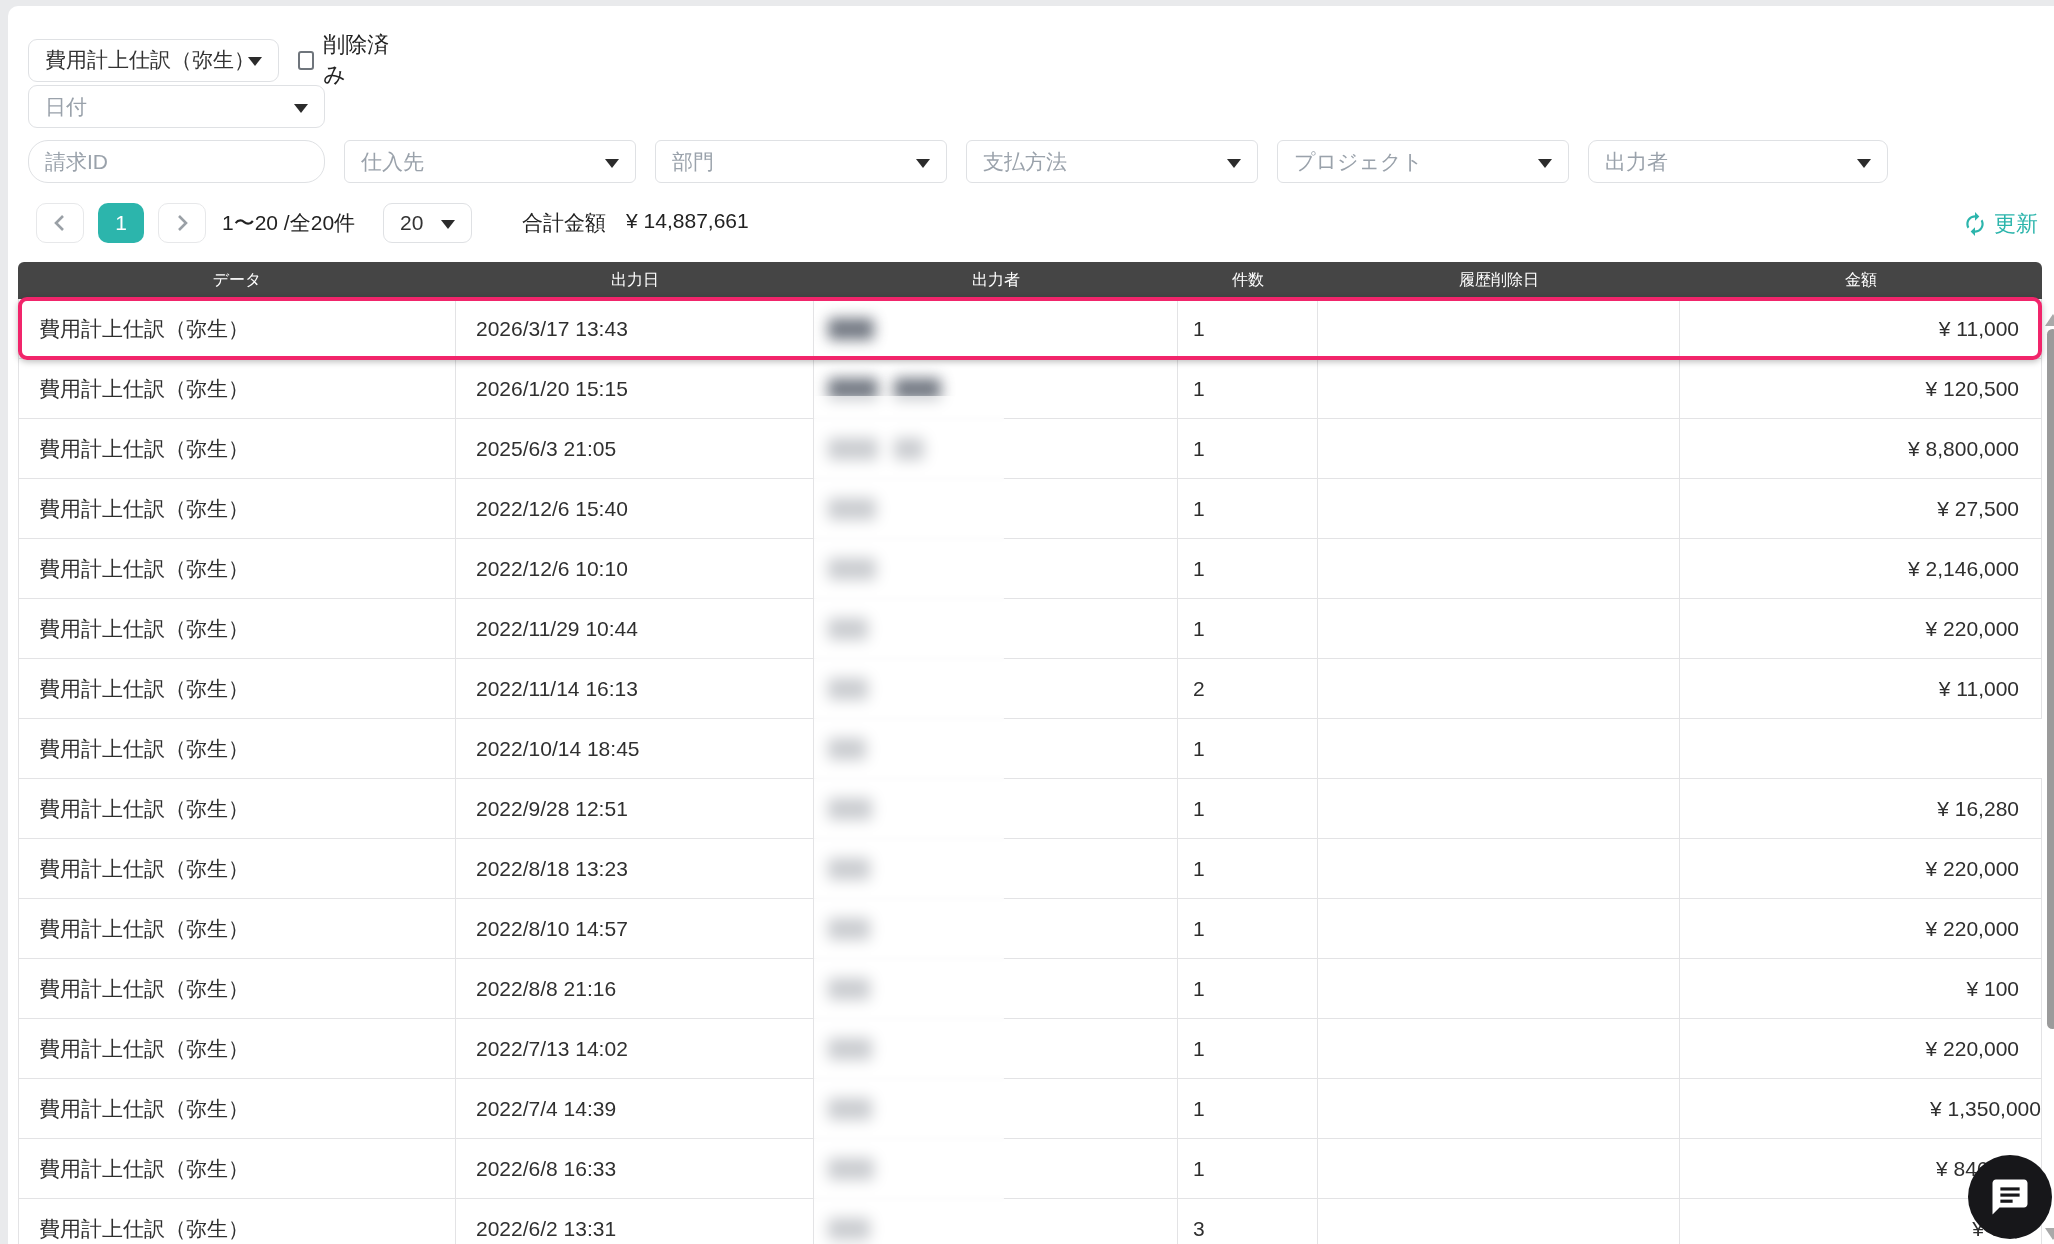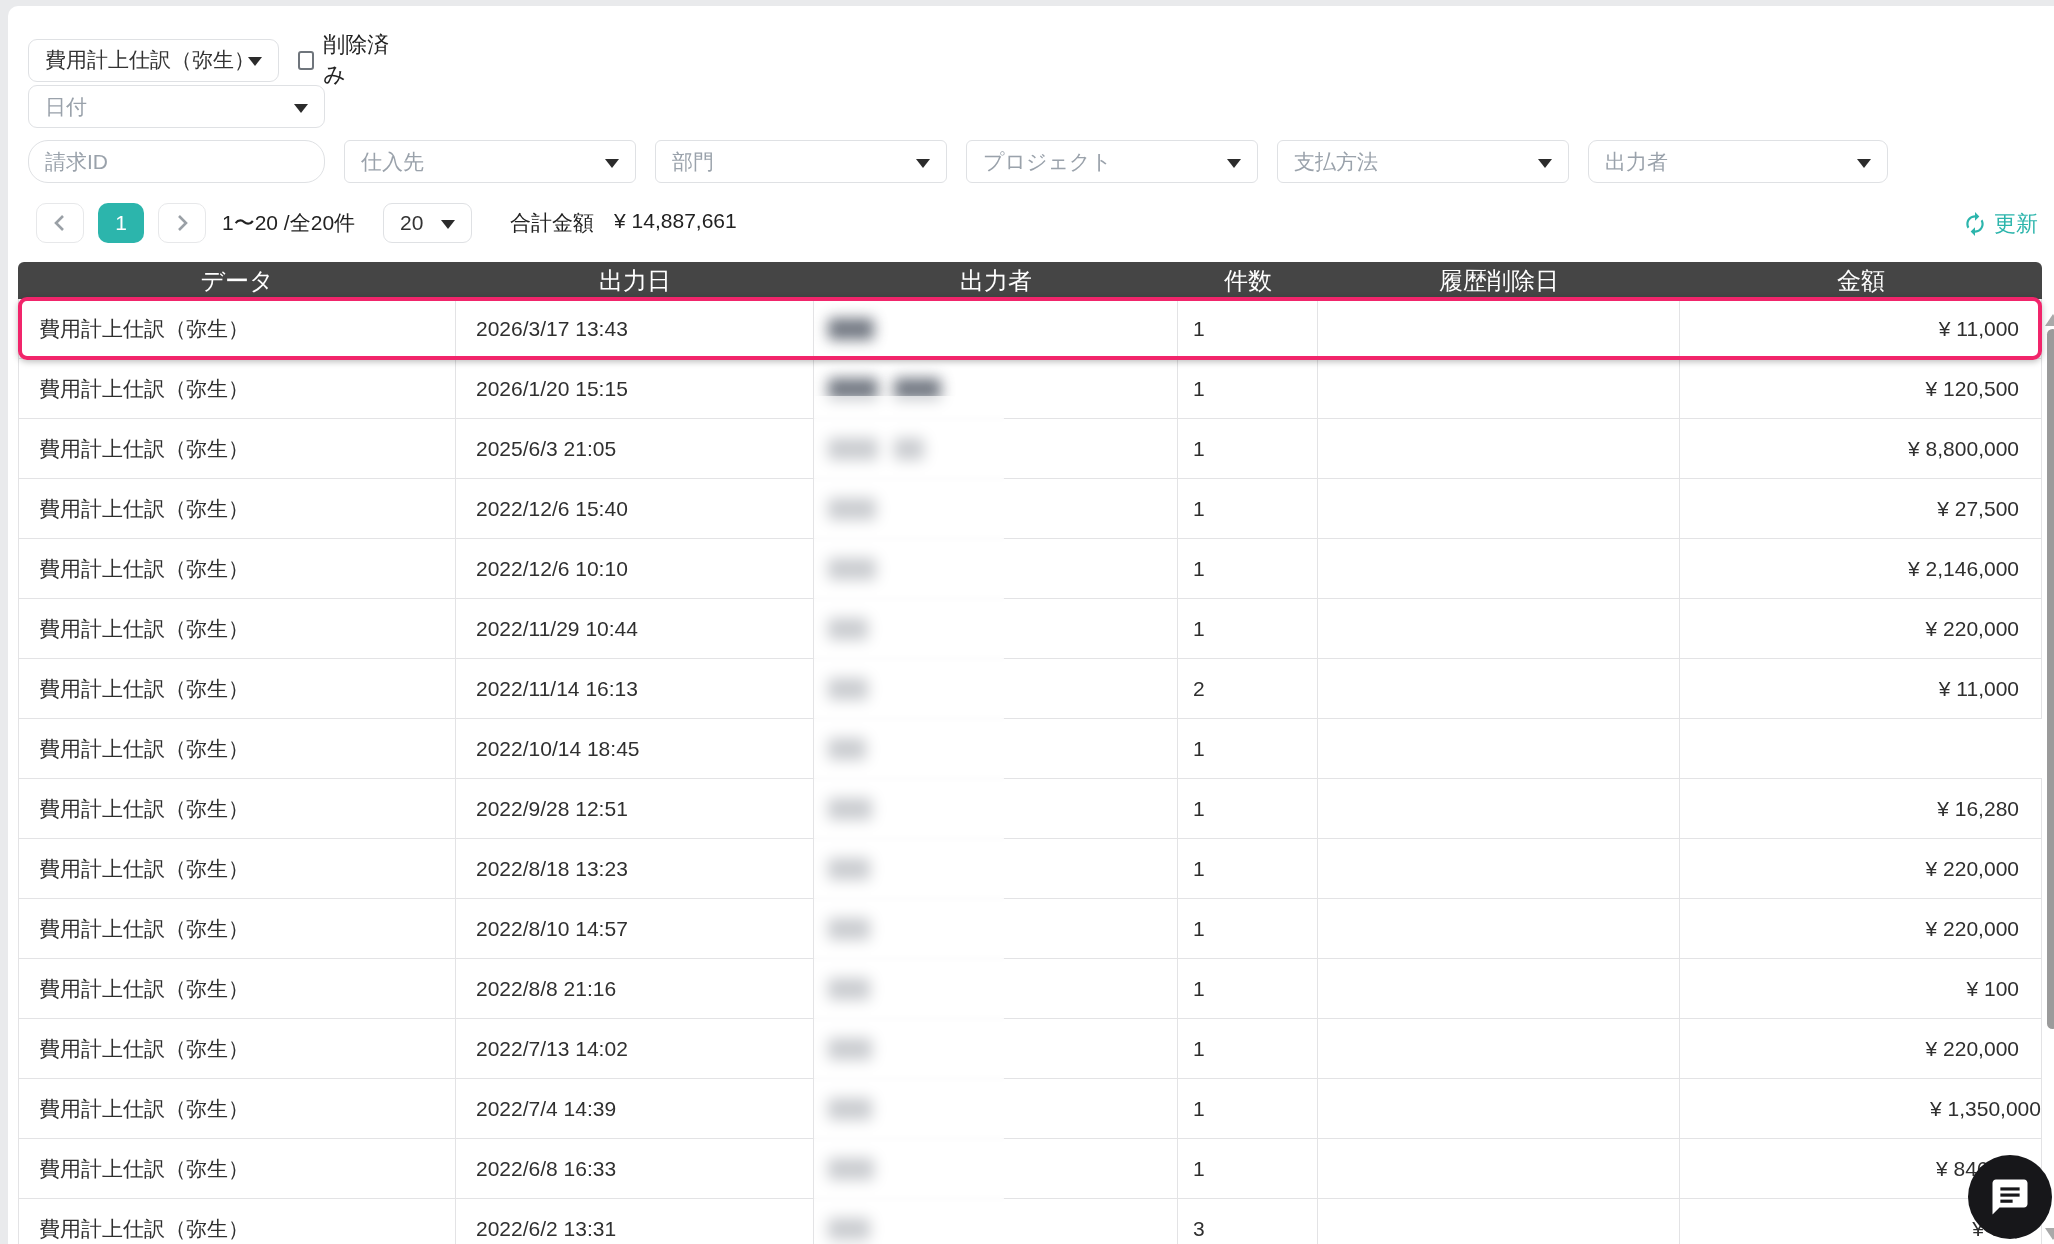--- a/index.html
+++ b/index.html
@@ -37,29 +37,29 @@
 
   
   .pagebar{position:absolute;left:28px;top:197px;display:flex;align-items:center;font-size:21px;color:#222;}
   .pbtn{width:48px;height:40px;border:1px solid #e7e8ea;border-radius:10px;background:#fff;display:flex;
         align-items:center;justify-content:center;}
   .pbtn svg{stroke:#9aa0a6;stroke-width:2.6;fill:none;}
   .pnum{width:46px;height:40px;border-radius:10px;background:var(--accent);color:#fff;display:flex;
         align-items:center;justify-content:center;font-size:21px;margin:0 14px;}
   .range{margin:0 16px 0 16px;}
   .psize{width:89px;height:40px;margin-left:12px;}
-  .total{margin-left:38px;display:flex;gap:20px;}
+  .total{margin-left:50px;display:flex;gap:20px;}
   .refresh{position:absolute;right:16px;top:203px;display:flex;align-items:center;gap:6px;color:var(--accent);
         font-size:22px;cursor:pointer;}
   .refresh svg{width:26px;height:26px;fill:var(--accent);}
 
   
   .table-wrap{position:absolute;left:10px;top:256px;width:2024px;}
   .thead{display:grid;grid-template-columns:438px 358px 364px 140px 362px 362px;height:37px;
-        background:var(--header-bg);color:#fff;font-size:24px;border-radius:6px 6px 0 0;}
+        background:var(--header-bg);color:#fff;font-size:16px;border-radius:6px 6px 0 0;}
   .thead .th{display:flex;align-items:center;justify-content:center;}
   .tbody{position:relative;}
   .row{display:grid;grid-template-columns:438px 358px 364px 140px 362px 362px;height:60px;
         border-bottom:1px solid var(--border);position:relative;background:#fff;}
   .row .td{display:flex;align-items:center;font-size:21px;color:#2f2f2f;border-right:1px solid var(--border);
         overflow:hidden;white-space:nowrap;}
   .row .td:first-child{border-left:1px solid var(--border);}
   .td.c-data{padding-left:20px;}
   .td.c-date{padding-left:20px;}
   .td.c-author{padding-left:14px;}
@@ -114,25 +114,25 @@
         <input class="fbox w1" placeholder="請求ID" style="">
         <div class="fbox w2 placeholder">
           <span>仕入先</span>
           <span class="caret"></span>
         </div>
         <div class="fbox w2 placeholder">
           <span>部門</span>
           <span class="caret"></span>
         </div>
         <div class="fbox w2 placeholder">
+          <span>支払方法</span>
+          <span class="caret"></span>
+        </div>
+        <div class="fbox w2 placeholder">
           <span>プロジェクト</span>
-          <span class="caret"></span>
-        </div>
-        <div class="fbox w2 placeholder">
-          <span>支払方法</span>
           <span class="caret"></span>
         </div>
         <div class="fbox w3 placeholder">
           <span>出力者</span>
           <span class="caret"></span>
         </div>
       </div>
     </div>
 
     <div class="pagebar">

